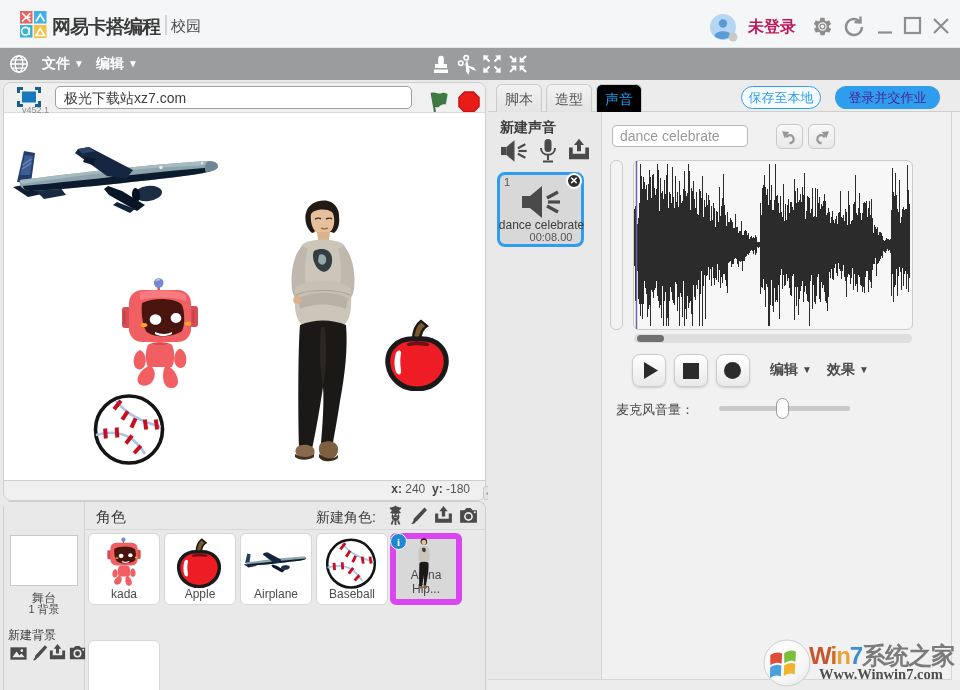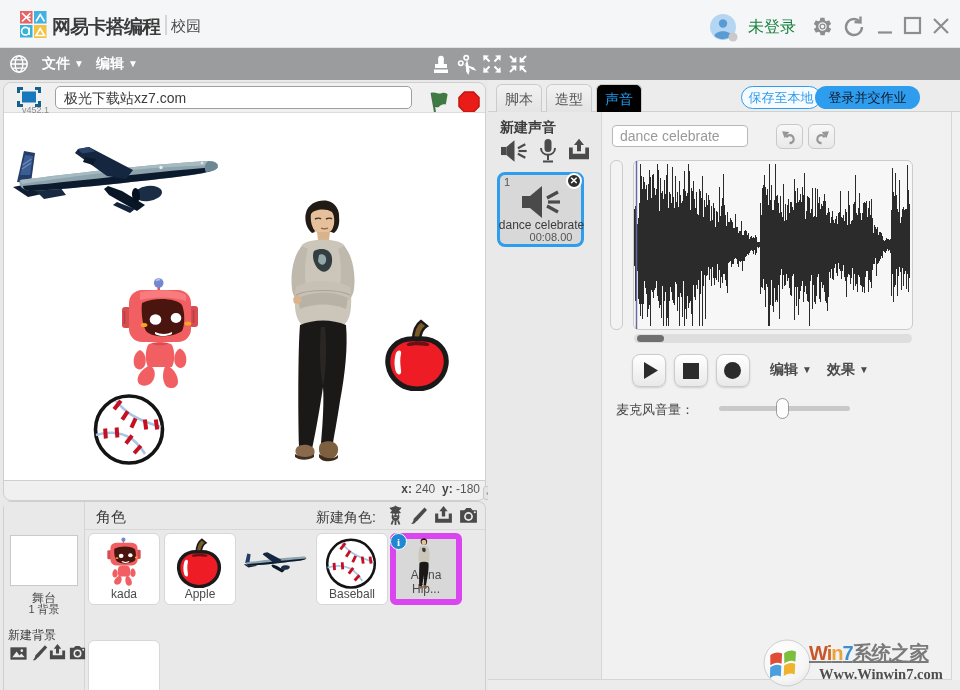--- a/index.html
+++ b/index.html
@@ -6,34 +6,34 @@
 html,body { width:960px; height:690px; overflow:hidden; font-family:"Liberation Sans",sans-serif; background:#e9e9e9; }
 #app { position:relative; width:960px; height:690px; }
 .abs { position:absolute; }
 
 
 #titlebar { left:0; top:0; width:960px; height:48px; background:#f5f6f7; border-bottom:1px solid #e3e3e3;}
 #title-text { left:52px; top:14px; font-size:19px; font-weight:bold; color:#3b3b3b; letter-spacing:-1px; white-space:nowrap;}
 #title-sep { left:165px; top:15px; width:2px; height:20px; background:#d5d5d5; }
 #title-sub { left:171px; top:17px; font-size:15px; color:#4a4a4a; }
 #avatar { left:709px; top:13px; }
-#notlogged { left:748px; top:17px; font-size:16px; color:#15803d; }
+#notlogged { left:748px; top:17px; font-size:16px; color:#be185d;font-weight:bold; }
 
 
 #menubar { left:0; top:48px; width:960px; height:32px; background:#9b9c9e; }
 .menuitem { top:55px; color:#fff; font-size:14px; font-weight:bold; }
 .menuitem .car { font-size:10px; vertical-align:1px; }
 
 
 #stagepanel { left:3px; top:82px; width:483px; height:419px; background:#f0f0f0; border:1px solid #cfcfcf; border-radius:8px; }
 #stageheader { left:4px; top:83px; width:481px; height:29px; background:#f0f0f0; border-radius:8px 8px 0 0;}
 #verlabel { left:22px; top:105px; font-size:9px; color:#8a8a8a; z-index:5; }
 #stagename { left:55px; top:86px; width:357px; height:23px; background:#fff; border:1px solid #9f9f9f; border-radius:5px; font-size:14px; color:#3c3c3c; padding:3px 8px 0; }
 #stage { left:4px; top:112px; width:481px; height:369px; background:#fff; border-top:1px solid #dcdcdc; border-bottom:1px solid #cfcfcf;}
-#coords { right:480px; top:482px; font-size:12px; color:#57575a;margin-left:48px; }
+#coords { right:490px; top:482px; font-size:12px; color:#57575a;margin-left:48px; }
 #coords b { font-weight:bold; color:#454548;}
 #collapse { left:483px; top:486px; width:11px; height:14px; background:#e4e4e4; border:1px solid #c8c8c8; border-radius:3px 0 0 3px; color:#9a9a9a; font-size:8px; line-height:12px; text-align:center;}
 
 
 #spritepanel { left:3px; top:501px; width:483px; height:189px; background:#e9e9e9; border:1px solid #cfcfcf; border-radius:8px 8px 0 0; border-bottom:none;}
 #spr-side { left:4px; top:502px; width:81px; height:188px; background:#e9e9e9; border-right:1px solid #d4d4d4;}
 #spr-head { left:85px; top:502px; width:400px; height:28px; background:#e9e9e9; border-bottom:1px solid #d8d8d8; border-radius:0 8px 0 0;}
 #lbl-role { left:96px; top:508px; font-size:15px; color:#3c3c3c; }
 #lbl-newrole { left:316px; top:509px; font-size:14px; color:#3c3c3c; }
 #stagethumb { left:10px; top:535px; width:68px; height:51px; background:#fff; border:1px solid #c9c9c9; }
@@ -44,21 +44,21 @@
 .cardname { position:absolute; left:0; bottom:3px; width:100%; text-align:center; font-size:12px; color:#4a4a4a; }
 #card-anina { background:#d8d8d8; border:6px solid #d946ef; }
 
 
 #rightpanel { left:488px; top:80px; width:472px; height:610px; background:#ececec; }
 #tabsrow { left:488px; top:80px; width:472px; height:32px; background:#ececec; border-bottom:1px solid #d0d0d0;}
 .tab { top:84px; width:46px; height:28px; border:1px solid #cbcbcb; border-bottom:none; border-radius:6px 6px 0 0; background:linear-gradient(#f2f2f2,#e4e4e4); text-align:center; font-size:14px; color:#555; padding-top:6px;}
 .tab.active { background:#000000; color:#1d97e8; height:29px; }
 .pill { top:86px; height:23px; border-radius:12px; font-size:13px; text-align:center; }
 #btn-save { left:741px; width:80px; line-height:21px; border:1px solid #2f9ded; color:#2f9ded; background:#f6fbff; }
-#btn-login { left:815px; width:105px; line-height:23px; background:#2f9ded; color:#0f172a; }
+#btn-login { left:835px; width:105px; line-height:23px; background:#2f9ded; color:#4c1d95; }
 
 
 #soundlist { left:488px; top:112px; width:114px; height:568px; background:#e9e9e9; border-right:1px solid #d6d6d6; border-bottom:1px solid #d6d6d6;}
 #lbl-newsound { left:500px; top:119px; font-size:14px; font-weight:bold; color:#3c3c3c;}
 #soundcard { left:497px; top:172px; width:87px; height:75px; background:#d8d8d8; border:3px solid #2f9ded; border-radius:8px;}
 #soundcard .idx { position:absolute; left:4px; top:1px; font-size:11px; color:#555;}
 #soundcard .nm { position:absolute; left:-6px; top:43px; width:95px; text-align:center; font-size:12px; color:#3c3c3c;}
 #soundcard .dur { position:absolute; left:0; top:56px; width:83px; text-align:center; font-size:11px; color:#555;padding-left:19px;}
 #sndclose { left:566px; top:173px; width:16px; height:16px; background:#2d2d2d; border:2px solid #fff; border-radius:50%; color:#fff; font-size:10px; line-height:12px; text-align:center; font-weight:bold;}
 
@@ -74,21 +74,21 @@
 .ddlabel { top:361px; font-size:14px; font-weight:bold; color:#4a4a4a;}
 .ddlabel .car{ font-size:10px; vertical-align:1px;}
 #miclabel { left:616px; top:401px; font-size:13px; color:#4a4a4a;}
 #mictrack { left:719px; top:406px; width:131px; height:5px; background:#c9c9c9; border-radius:3px;}
 #micthumb { left:776px; top:398px; width:13px; height:21px; background:#fdfdfd; border:1px solid #999; border-radius:7px;}
 
 
 #rstrip { left:952px; top:112px; width:8px; height:568px; background:#f1f1f1;}
 
 
-#wmtext1 { left:809px; top:640px; font-size:20px; font-weight:bold; color:#7a7a7a; letter-spacing:-1px; white-space:nowrap;text-decoration:underline;}
+#wmtext1 { left:809px; top:640px; font-size:24px; font-weight:bold; color:#7a7a7a; letter-spacing:-1px; white-space:nowrap;}
 #wmtext2 { left:819px; top:666px; font-size:14.5px; font-weight:bold; color:#4e4e4e; font-family:"Liberation Serif",serif; white-space:nowrap;}
 </style>
 </head>
 <body>
 <div id="app">
 
   <div class="abs" id="titlebar"></div>
   <svg class="abs" style="left:20px;top:11px" width="27" height="27" viewBox="0 0 27 27">
     <rect x="0" y="0" width="12.5" height="12.5" fill="#e56464"></rect>
     <path d="M2 2 L10.5 10.5 M10.5 2 L2 10.5 M6.2 6.2 L10.5 6.2" stroke="#fff" stroke-width="1.6" fill="none"></path>
@@ -352,20 +352,23 @@
       <path d="M6 4 L8 2 L12 2 L14 4 L18 4 L18 16 L2 16 L2 4 Z" fill="#4a4a4a"></path>
       <circle cx="10" cy="10" r="4.2" fill="#ececec"></circle>
       <circle cx="10" cy="10" r="2.6" fill="#4a4a4a"></circle>
       <circle cx="16" cy="6" r="1" fill="#ececec"></circle>
     </svg>
   <div class="abs card" style="left:164px;top:533px">
       <div class="cardname">Apple</div>
     </div>
 <div class="abs card" style="left:88px;top:533px">
       <div class="cardname">kada</div>
+    </div>
+<div class="abs card" style="left:240px;top:533px">
+      <div class="cardname">Airplane</div>
     </div>
 <div class="abs card" style="left:316px;top:533px">
       <div class="cardname">Baseball</div>
     </div>
 <div class="abs card" style="left:390px;top:533px" id="card-anina">
       <div class="cardname">Anina Hip...</div>
     </div>
 
   <svg class="abs" style="left:103px;top:537px" width="42" height="50" viewBox="0 0 76 114">
     <rect x="35.4" y="8" width="2.6" height="8" fill="#e05a5e"></rect>

